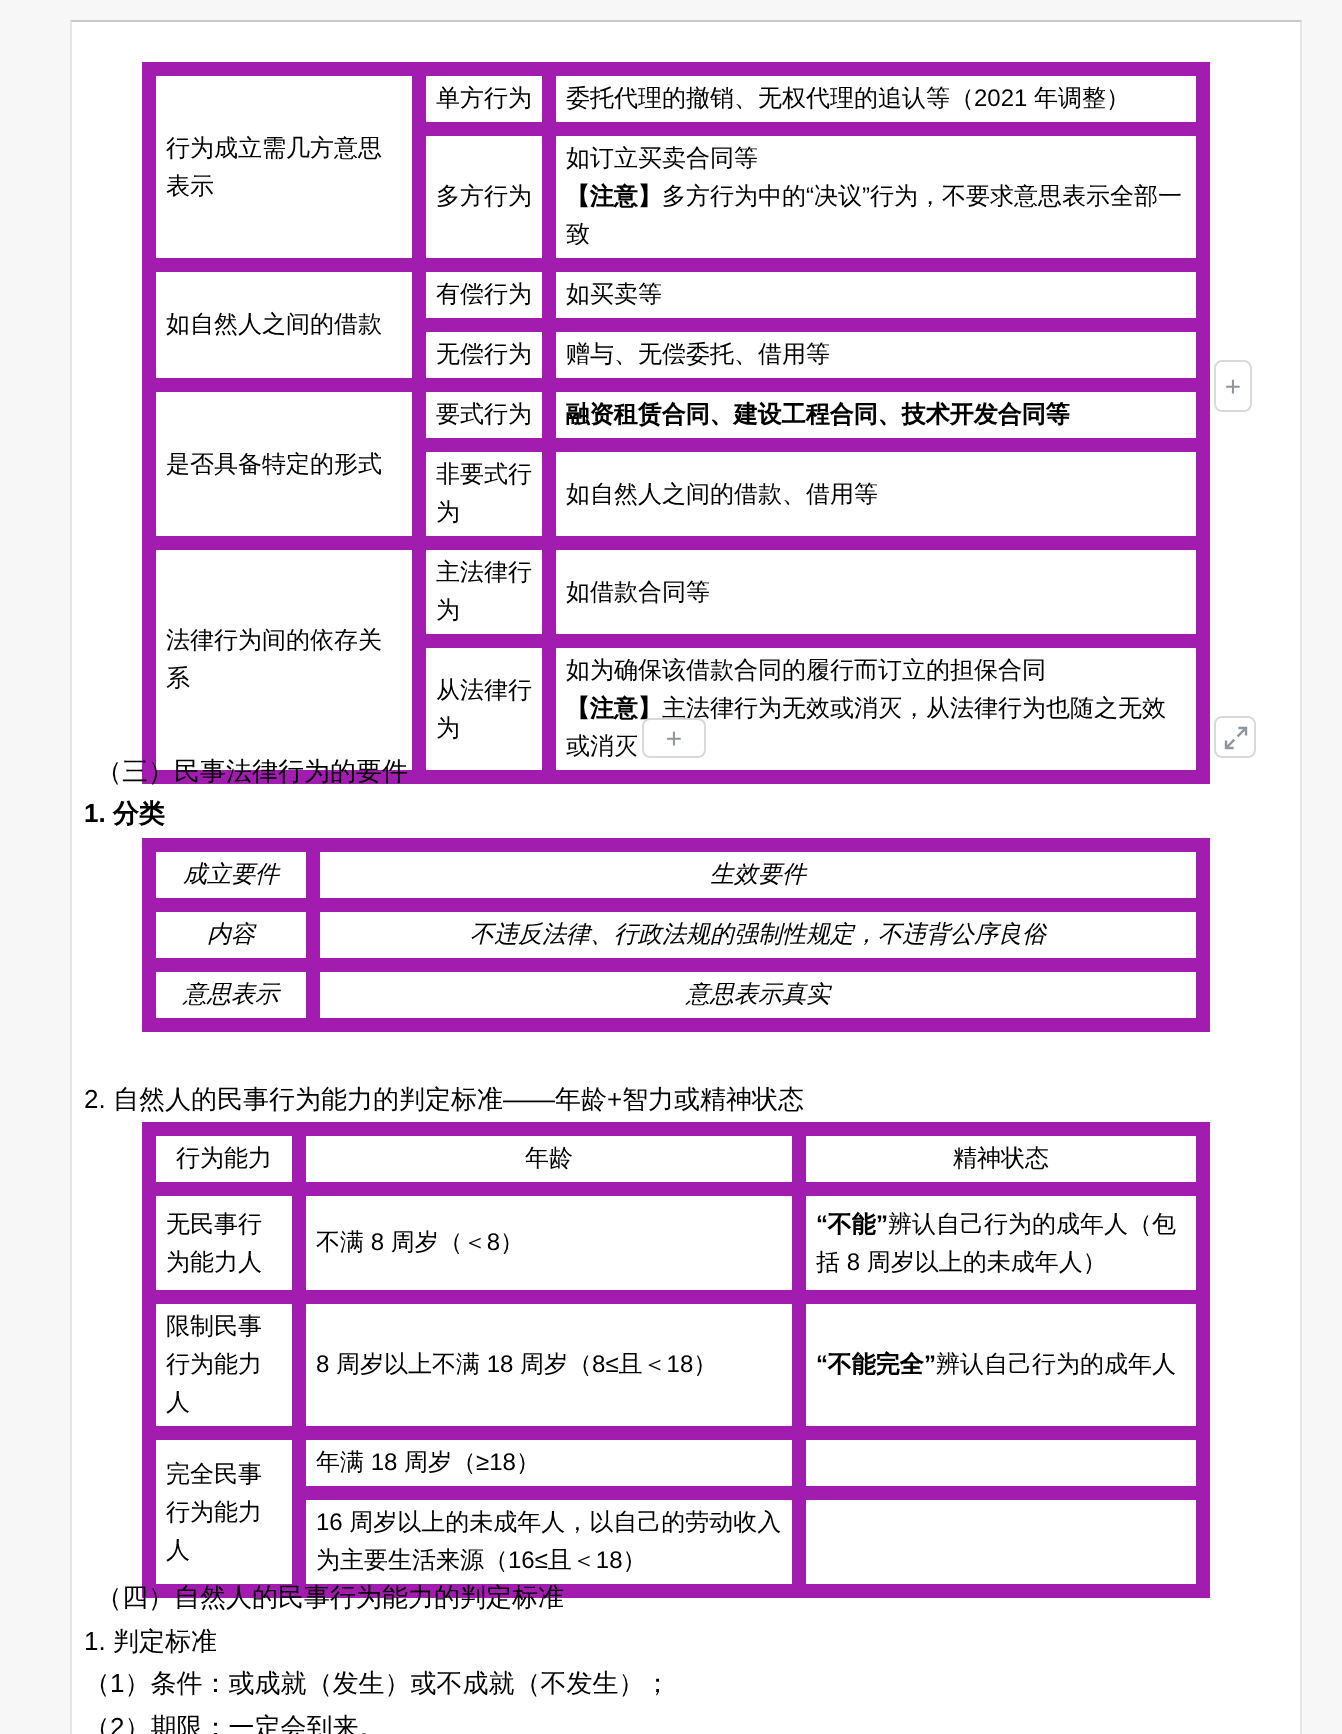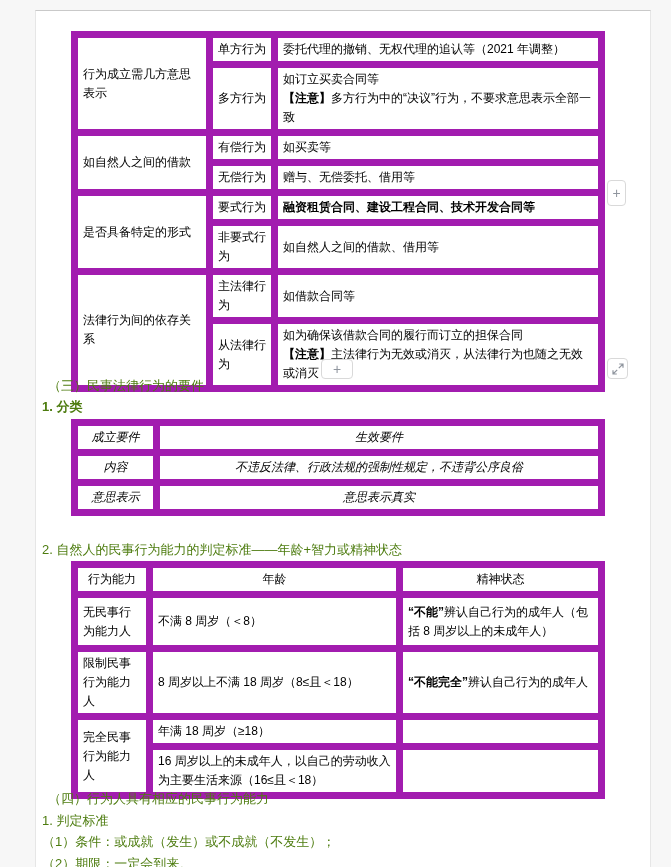--- a/index.html
+++ b/index.html
@@ -35,21 +35,21 @@
     word-break: break-all;
     text-align: left;
   }
   table.tc td { text-align: center; font-style: italic; }
   table.t tr.hdr td { text-align: center; margin-top: 32px; }
   .line {
     position: absolute;
     font-size: 13px;
     line-height: 16px;
     white-space: nowrap;
-    color: #4d7c0f;
+    color: #000000;
   }
   .ctl {
     position: absolute;
     background: #fff;
     border: 1px solid #d9d9d9;
     border-radius: 4px;
     display: flex;
     align-items: center;
     justify-content: center;
     color: #646a73;
@@ -178,18 +178,18 @@
         <td><span>年满 18 周岁（≥18）</span></td>
         <td></td>
       </tr>
       <tr style="height:45px">
         <td><span>16 周岁以上的未成年人，以自己的劳动收入为主要生活来源（16≤且＜18）</span></td>
         <td></td>
       </tr>
     </tbody>
   </table>
 
-  <div class="line" style="left:12px; top:780px;">（四）行为人具有相应的民事行为能力</div>
+  <div class="line" style="left:12px; top:780px;">（四）自然人的民事行为能力的判定标准</div>
   <div class="line" style="left:6px; top:802px;">1. 判定标准</div>
   <div class="line" style="left:6px; top:823px;">（1）条件：或成就（发生）或不成就（不发生）；</div>
   <div class="line" style="left:6px; top:845px;">（2）期限：一定会到来。</div>
 
 </div>
 
 </body></html>

